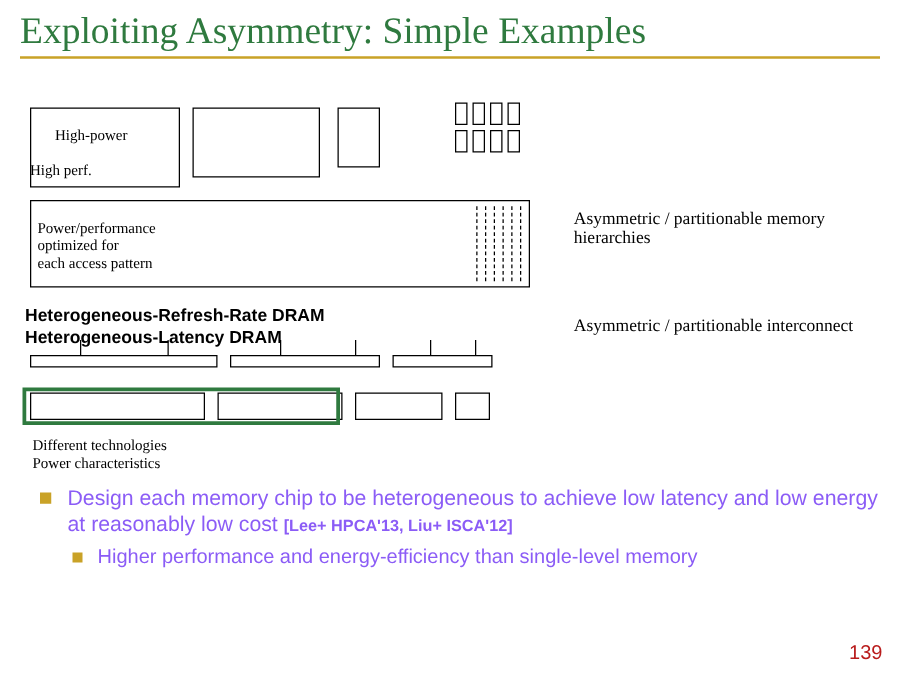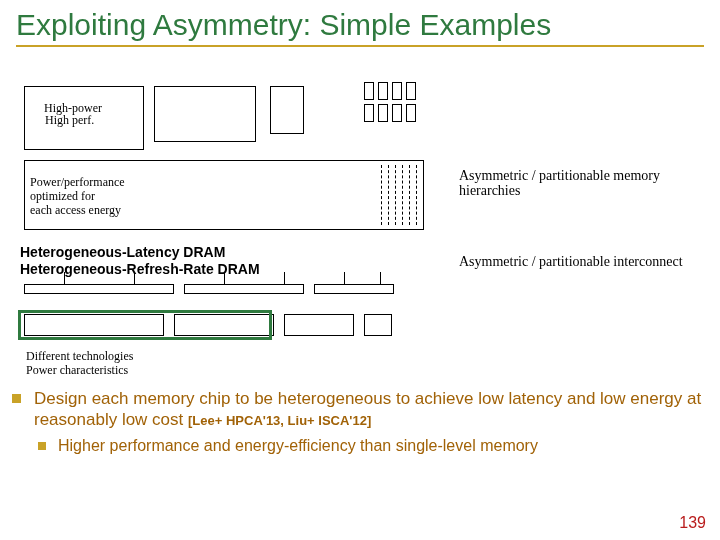--- a/index.html
+++ b/index.html
@@ -9,20 +9,21 @@
     background: #fff;
     font-family: Arial, Helvetica, sans-serif;
     position: relative;
     overflow: hidden;
   }
   .title {
     font-size: 30px;
     color: #2f7a3f;
     padding: 8px 16px 2px 16px;
     line-height: 1.15;
+    font-family: Liberation Serif, serif;
   }
   .title-underline {
     height: 2px;
     background: #c9a227;
     margin: 0 16px 4px 16px;
   }
 
   .diagram {
     position: absolute;
     left: 24px;
@@ -52,21 +53,21 @@
   .tg5 { left: 0; top: 22px; } .tg6 { left: 14px; top: 22px; } .tg7 { left: 28px; top: 22px; } .tg8 { left: 42px; top: 22px; }
 
   .small-txt {
     font-family: "Times New Roman", serif;
     font-size: 12px;
     position: absolute;
     color:#000;
     line-height: 1.05;
   }
   .txt-hp  { left: 0;  top: 16px; padding-left: 20px; }
-  .txt-hi  { left: 0;  top: 28px; padding-left: 21px; }
+  .txt-hi  { left: 0;  top: 44px; }
 
   .label-right {
     position: absolute;
     font-family: "Times New Roman", serif;
     font-size: 14px;
     color: #000;
     line-height: 1.1;
   }
   .lr1 { left: 435px; top: -4px; width: 230px; }
   .lr2 { left: 435px; top: 82px; width: 230px; }
@@ -123,23 +124,23 @@
   .green-box {
     position:absolute; left:-6px; top:224px; width:254px; height:30px;
     border: 3px solid #2f7a3f; background: transparent;
   }
   .txt-diff { left: 2px; top: 264px; }
   .txt-pchar { left: 2px; top: 278px; }
 
   
   .bullets {
     position: absolute;
-    left: 12px; top: 388px; right: 14px;
+    left: 32px; top: 388px; right: 14px;
     font-size: 17px;
-    color:#a16207;
+    color:#8b5cf6;
   }
   .b1 { position: relative; padding-left: 22px; line-height: 1.25; }
   .b1 .sq {
     position:absolute; left:0; top:6px; width:9px; height:9px;
     background:#c9a227;
   }
   .cite { font-family: Tahoma, Arial, sans-serif; font-size:13px; font-weight:bold; }
   .b2 { position: relative; margin-left: 26px; margin-top: 6px; padding-left:20px; font-size:16px; }
   .b2 .sq {
     position:absolute; left:0; top:5px; width:8px; height:8px;
@@ -181,26 +182,26 @@
       <div class="dash"></div>
         <div class="dash"></div>
         <div class="dash"></div>
       <div class="dash"></div>
         <div class="dash"></div>
         <div class="dash"></div>
     </div>
   </div>
   <div class="small-txt" style="left:6px;top:90px">Power/performance</div>
   <div class="small-txt" style="left:6px;top:104px">optimized for</div>
-  <div class="small-txt" style="left:6px;top:118px">each access energy</div>
+  <div class="small-txt" style="left:6px;top:118px">each access pattern</div>
   <div class="label-right lr2">Asymmetric / partitionable memory hierarchies</div>
 
   <div class="annotation">
+    <div>Heterogeneous-Refresh-Rate DRAM</div>
     <div>Heterogeneous-Latency DRAM</div>
-    <div>Heterogeneous-Refresh-Rate DRAM</div>
   </div>
 
   <div class="drop-line dl1"></div>
     <div class="drop-line dl2"></div>
     <div class="drop-line dl3"></div>
   <div class="drop-line dl4"></div>
     <div class="drop-line dl5"></div>
     <div class="drop-line dl6"></div>
   <div class="ic-box ic1"></div>
   <div class="ic-box ic2"></div>

